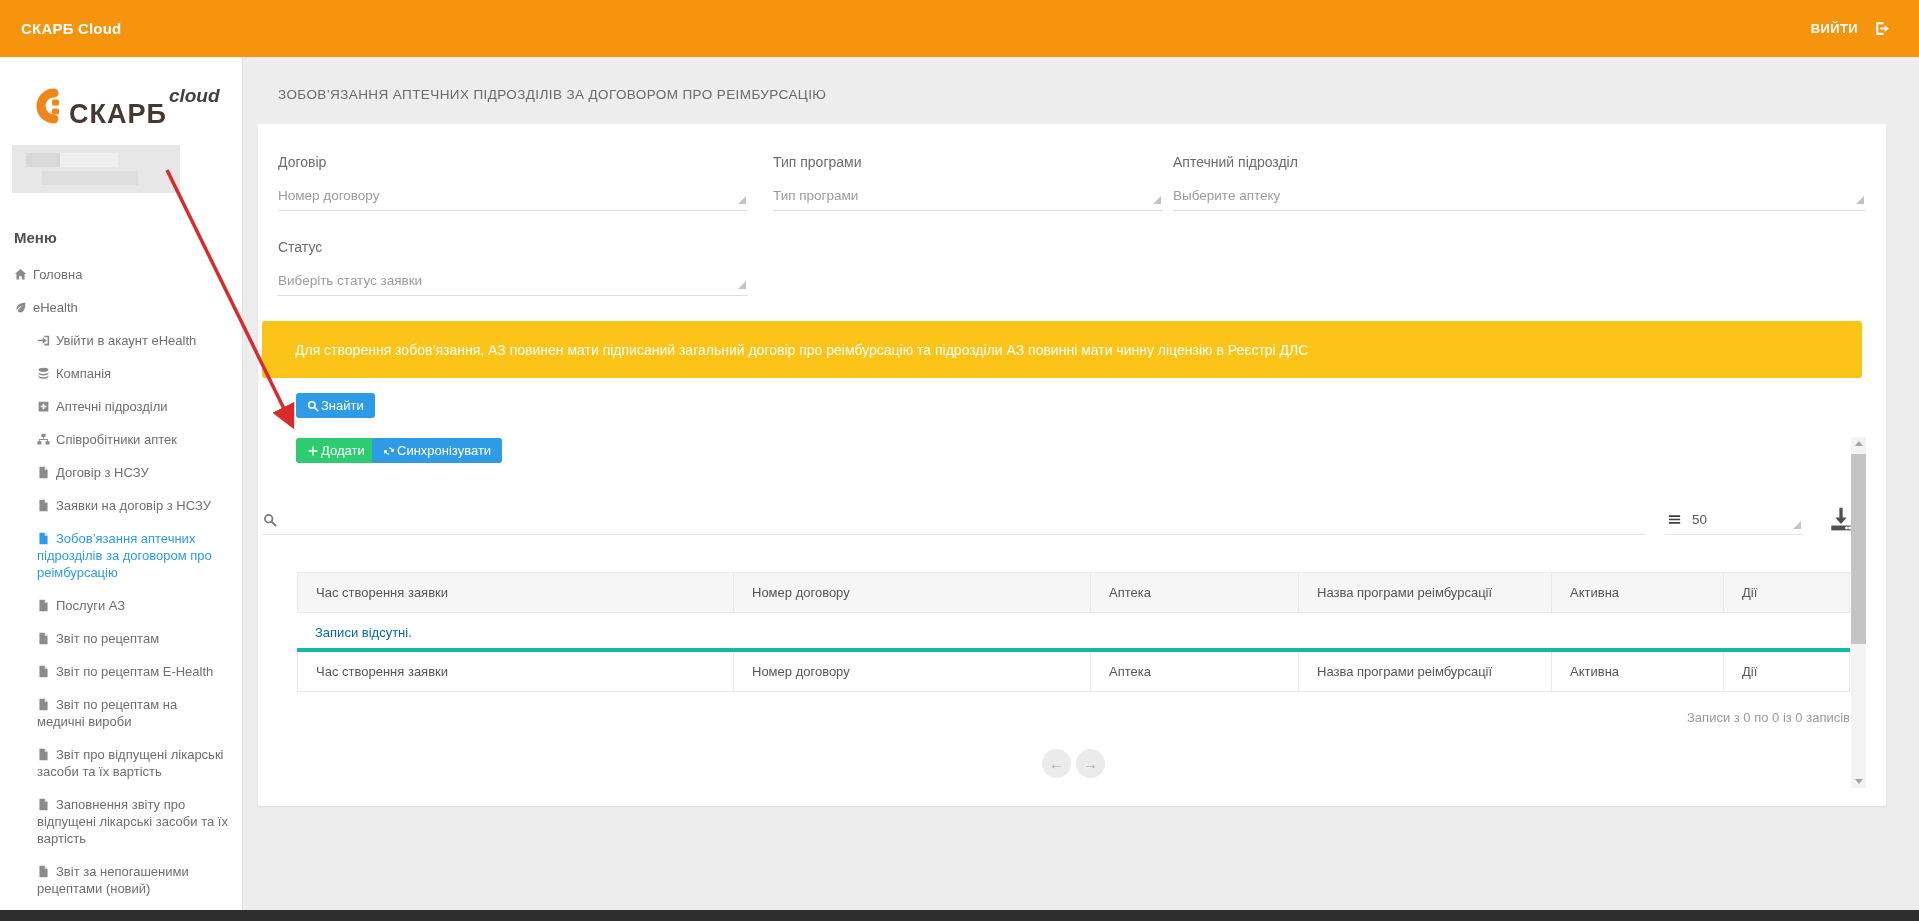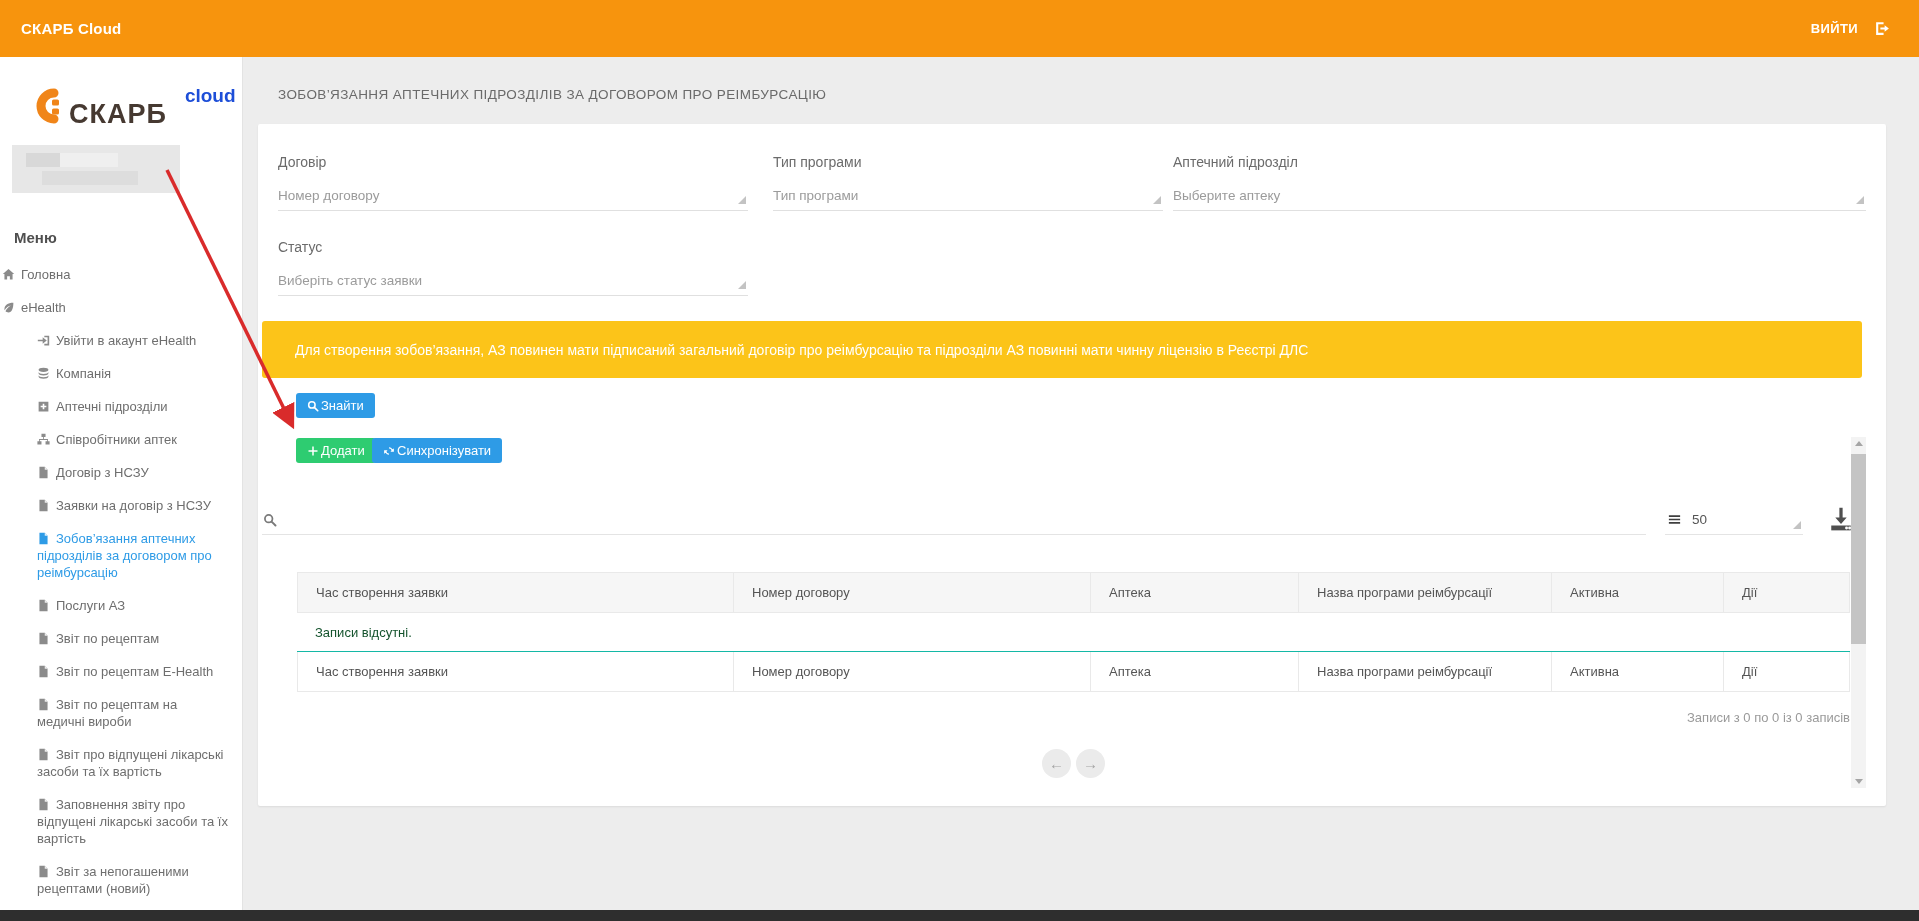--- a/index.html
+++ b/index.html
@@ -12,29 +12,29 @@
            color:#fff; font-size:15px; font-weight:bold; letter-spacing:.2px; }
   .logout { position:absolute; right:28px; top:0; height:57px; display:flex; align-items:center; gap:16px;
             color:#fff; font-size:13px; font-weight:bold; cursor:pointer; letter-spacing:.4px; }
   .logout svg { width:17px; height:17px; color:#fff; }
 
   
   .sidebar { position:absolute; left:0; top:57px; width:243px; height:853px; background:#fff;
              border-right:1px solid #e3e3e3; z-index:4; overflow:hidden; }
   .logo-row { margin:26px 0 0 30px; display:flex; align-items:flex-start; }
   .logo-text { font-size:27px; font-weight:bold; color:#463931; letter-spacing:1px; margin-left:9px; margin-top:16px; }
-  .logo-sup { font-size:19px; color:#1d4ed8; font-weight:bold; margin-left:18px; margin-top:2px; }
+  .logo-sup { font-size:19px; color:#404040; font-weight:bold; margin-left:2px; margin-top:2px;font-style:italic; }
   .userbox { position:relative; margin:15px 0 0 12px; width:168px; height:48px; background:#e7e7e7; overflow:hidden; }
   .userbox .b1 { position:absolute; left:14px; top:8px;  width:90px; height:14px; background:#d8d8d8; }
   .userbox .b2 { position:absolute; left:48px; top:8px;  width:58px; height:14px; background:#efefef; }
   .userbox .b3 { position:absolute; left:30px; top:26px; width:96px; height:14px; background:#dddddd; }
   .menu-head { margin:36px 0 0 14px; font-size:15px; font-weight:bold; color:#4f4f4f; }
   .menu { list-style:none; margin-top:20px; }
   .menu li { font-size:13px; line-height:17px; color:#6e6e6e; margin-bottom:16px; cursor:pointer; }
-  .menu li.lvl0 { padding-left:2px; padding-right:10px; }
+  .menu li.lvl0 { padding-left:14px; padding-right:10px; }
   .menu li.lvl1 { padding-left:37px; padding-right:14px; }
   .menu li svg { width:13px; height:13px; vertical-align:-2px; margin-right:6px; color:#8b8b8b; }
   .menu li.active { color:#2e9be6; }
   .menu li.active svg { color:#2e9be6; }
 
   
   .content { position:absolute; left:243px; top:57px; width:1676px; height:853px; background:#ededed; }
   .page-title { position:absolute; left:35px; top:30px; font-size:13.5px; color:#6a6a6a; letter-spacing:.4px; }
   .card { position:absolute; left:15px; top:67px; width:1628px; height:682px; background:#fff;
           border-radius:2px; box-shadow:0 1px 2px rgba(0,0,0,.08); }
@@ -75,22 +75,22 @@
 
   
   .tbl { position:absolute; left:39px; top:448px; width:1553px; font-size:13px; color:#555; }
   .trow { display:flex; }
   .thead { background:#f6f6f6; border-top:1px solid #e9e9e9; border-bottom:1px solid #e9e9e9; }
   .tfoot { background:#fff; border-bottom:1px solid #e9e9e9; }
   .tcell { height:39px; line-height:39px; padding-left:18px; border-left:1px solid #e9e9e9;
            white-space:nowrap; overflow:hidden; }
   .trow .tcell:last-child { border-right:1px solid #e9e9e9; }
   .c0{width:436px}.c1{width:357px}.c2{width:208px}.c3{width:253px}.c4{width:172px}.c5{width:127px}
-  .empty-row { height:39px; line-height:39px; padding-left:18px; color:#14532d;
-               border-bottom:1px solid #14b8a6; }
+  .empty-row { height:39px; line-height:39px; padding-left:18px; color:#0369a1;
+               border-bottom:4px solid #14b8a6; }
   .tinfo { position:absolute; left:39px; top:586px; width:1553px; text-align:right;
            font-size:13px; color:#9a9a9a; }
   .pager { position:absolute; left:39px; top:625px; width:1553px; display:flex; justify-content:center; gap:5px; }
   .pbtn { width:29px; height:29px; border-radius:50%; background:#ebebeb; color:#a4a4a4;
           font-size:15px; text-align:center; line-height:29px; cursor:pointer; user-select:none; }
 
   
   .sbar { position:absolute; left:1593px; top:313px; width:15px; height:351px; background:#f3f3f3; }
   .sbar .up, .sbar .dn { position:absolute; left:0; width:15px; height:14px; }
   .sbar .up { top:0; } .sbar .dn { bottom:0; }

